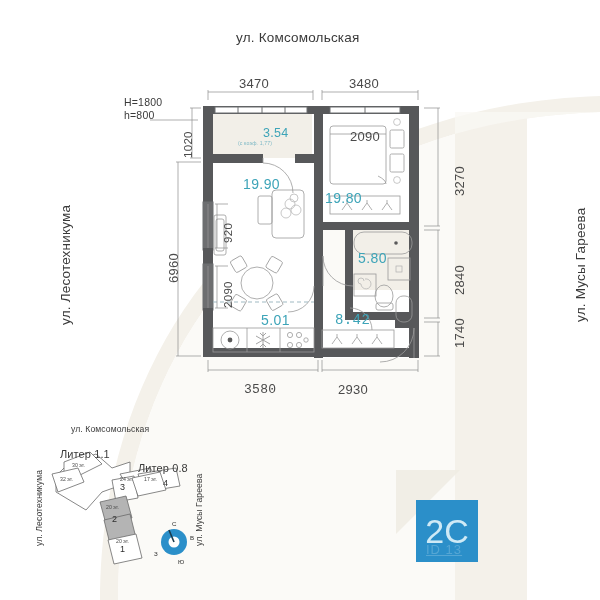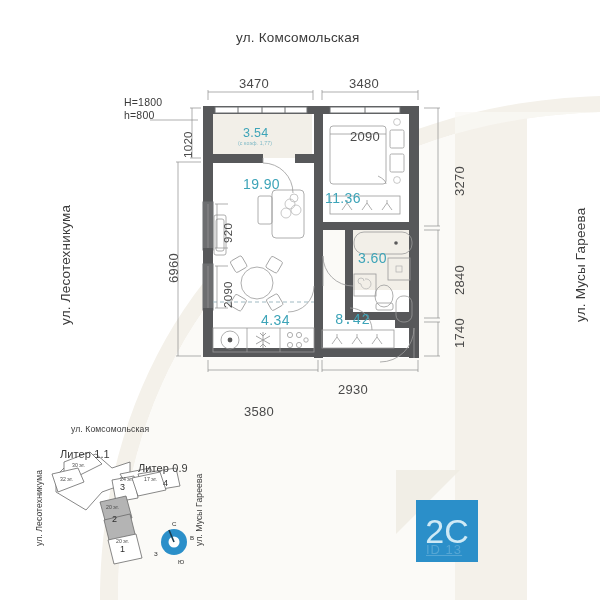--- a/index.html
+++ b/index.html
@@ -28,21 +28,21 @@
   .dim-small{
     font-size:11.5px;color:#4a4a4a;letter-spacing:.3px;
   }
   .hnote{
     font-size:10.5px;color:#3a3a3a;line-height:1.28;letter-spacing:.2px;
   }
   .area{
     font-size:14px;color:#3da4b8;letter-spacing:.4px;font-weight:400;
   }
   .area-sm{
-    font-size:12.5px;color:#3da4b8;letter-spacing:.3px;
+    font-size:12.5px;color:#3da4b8;letter-spacing:.3px;margin-left:20px;
   }
   .coef{
     font-size:5.2px;color:#7fb9c6;letter-spacing:.1px;
   }
 
   
   .wm{
     position:absolute;pointer-events:none;
   }
   .wm-band{
@@ -276,46 +276,46 @@
   <div class="txt street-side vert" style="left:58px;top:325px;transform:rotate(-90deg);">ул. Лесотехникума</div>
 
   <div class="txt street-side vert" style="left:573px;top:322px;transform:rotate(-90deg);">ул. Мусы Гареева</div>
 
   <div class="txt hnote" style="left:124px;top:96px;">H=1800</div>
   <div class="txt hnote" style="left:124px;top:109px;">h=800</div>
 
   <div class="txt dim" style="left:239px;top:76px;">3470</div>
   <div class="txt dim" style="left:349px;top:76px;">3480</div>
 
-  <div class="txt dim" style="left:244px;top:404px;">3580</div>
+  <div class="txt dim" style="left:244px;top:382px;font-family:Liberation Mono, monospace;">3580</div>
   <div class="txt dim" style="left:338px;top:382px;">2930</div>
 
   <div class="txt dim-small vert" style="left:182px;top:158px;transform:rotate(-90deg);">1020</div>
   <div class="txt dim vert" style="left:166px;top:283px;transform:rotate(-90deg);">6960</div>
 
   <div class="txt dim-small vert" style="left:222px;top:243px;transform:rotate(-90deg);">920</div>
   <div class="txt dim-small vert" style="left:222px;top:308px;transform:rotate(-90deg);">2090</div>
   <div class="txt dim" style="left:350px;top:129px;">2090</div>
 
   <div class="txt dim vert" style="left:452px;top:196px;transform:rotate(-90deg);">3270</div>
   <div class="txt dim vert" style="left:452px;top:295px;transform:rotate(-90deg);">2840</div>
   <div class="txt dim vert" style="left:452px;top:348px;transform:rotate(-90deg);">1740</div>
 
   <div class="txt area-sm" style="left:243px;top:126px;">3.54</div>
   <div class="txt coef" style="left:238px;top:140px;">(с коэф. 1,77)</div>
 
   <div class="txt area" style="left:243px;top:176px;">19.90</div>
 
-  <div class="txt area" style="left:325px;top:190px;">11.36</div>
-
-  <div class="txt area" style="left:358px;top:250px;">3.60</div>
+  <div class="txt area" style="left:325px;top:190px;">19.80</div>
+
+  <div class="txt area" style="left:358px;top:250px;">5.80</div>
 
   <div class="txt area" style="left:335px;top:312px;font-family:Liberation Mono, monospace;">8.42</div>
 
-  <div class="txt area" style="left:261px;top:312px;">4.34</div>
+  <div class="txt area" style="left:261px;top:312px;">5.01</div>
 
 </div>
 
 <div style="position:absolute;left:8px;top:418px;width:220px;height:178px;">
 
   <div class="txt mm-street" style="left:63px;top:6px;">ул. Комсомольская</div>
 
   <div class="txt mm-street vert" style="left:26px;top:128px;transform:rotate(-90deg);">ул. Лесотехникума</div>
 
   <div class="txt mm-street vert" style="left:186px;top:128px;transform:rotate(-90deg);">ул. Мусы Гареева</div>
@@ -341,21 +341,21 @@
     <g fill="#ffffff" stroke="#6a6a6a" stroke-width=".8">
       <polygon points="100,122 128,116 134,140 106,146"></polygon>
     </g>
 
     <circle cx="166" cy="124" r="13" fill="#2b8fc9"></circle>
     <circle cx="166" cy="124" r="5.5" fill="#ffffff"></circle>
     <path d="M 166 124 L 161 112" stroke="#1b3a4b" stroke-width="1.6" fill="none"></path>
   </svg>
 
   <div class="txt mm-lit" style="left:52px;top:30px;">Литер 1.1</div>
-  <div class="txt mm-lit" style="left:130px;top:44px;">Литер 0.9</div>
+  <div class="txt mm-lit" style="left:130px;top:44px;">Литер 0.8</div>
 
   <div class="txt mm-fl" style="left:64px;top:44px;">30 эт.</div>
   <div class="txt mm-fl" style="left:52px;top:58px;">32 эт.</div>
   <div class="txt mm-fl" style="left:112px;top:58px;">24 эт.</div>
   <div class="txt mm-fl" style="left:136px;top:58px;">17 эт.</div>
   <div class="txt mm-fl" style="left:98px;top:86px;">20 эт.</div>
   <div class="txt mm-fl" style="left:108px;top:120px;">20 эт.</div>
 
   <div class="txt mm-num" style="left:112px;top:64px;">3</div>
   <div class="txt mm-num" style="left:155px;top:60px;">4</div>

